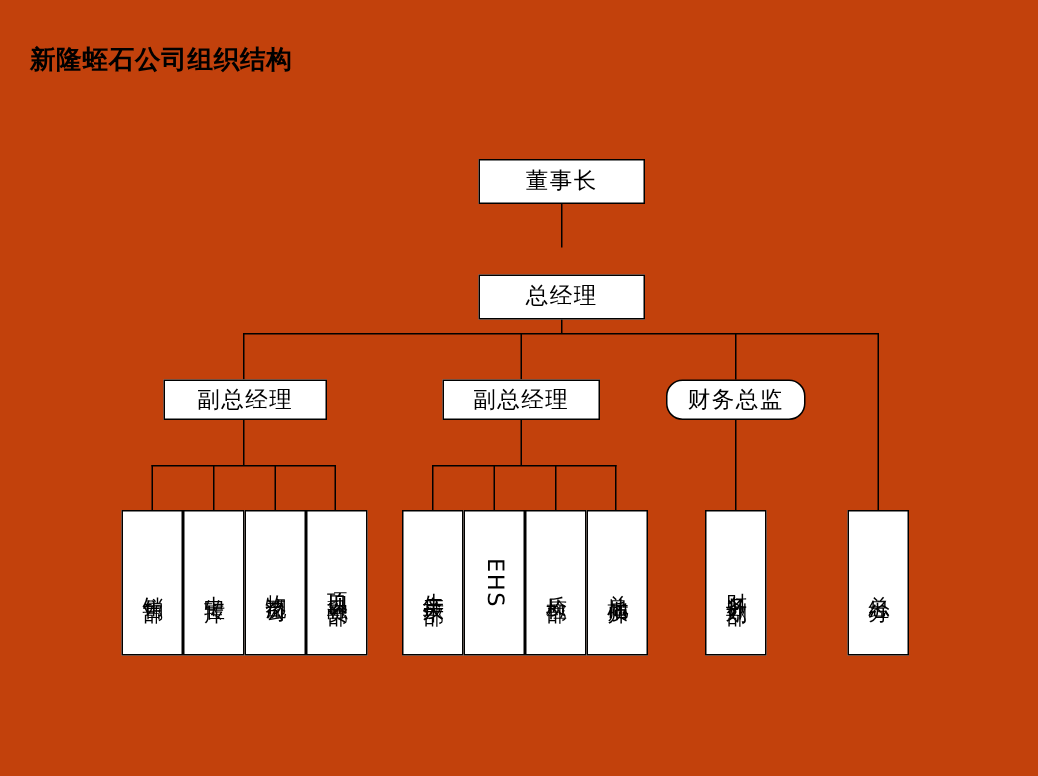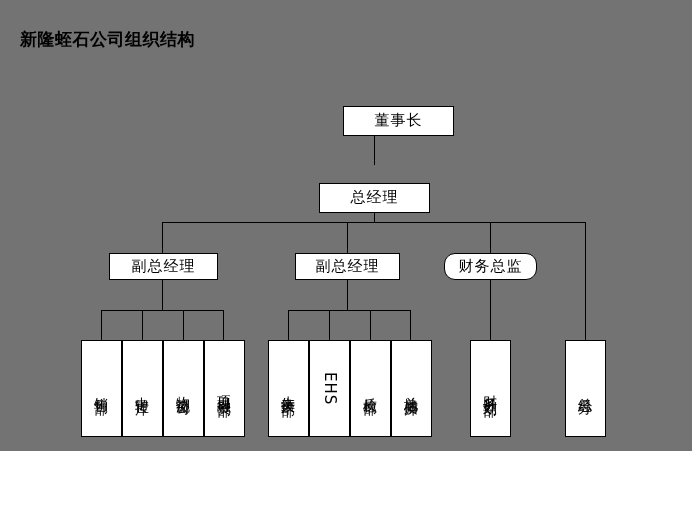--- a/index.html
+++ b/index.html
@@ -8,22 +8,22 @@
     padding: 0;
     background: #ffffff;
   }
   body {
     font-family: "DejaVu Sans", "Liberation Sans", sans-serif;
     color: #000000;
   }
   #canvas {
     position: relative;
     width: 692px;
-    height: 451px;
-    background: #737373;
+    height: 517px;
+    background: #c2410c;
     overflow: hidden;
   }
   .title {
     position: absolute;
     left: 20px;
     top: 28px;
     font-size: 17px;
     font-weight: bold;
     letter-spacing: 0.5px;
     color: #000000;
@@ -106,21 +106,21 @@
 
   <div class="ln v" style="left:347px; top:280px; height:30px;"></div>
   <div class="ln h" style="left:288px; top:310px; width:123px;"></div>
   <div class="ln v" style="left:288px; top:310px; height:30px;"></div>
   <div class="ln v" style="left:329px; top:310px; height:30px;"></div>
   <div class="ln v" style="left:370px; top:310px; height:30px;"></div>
   <div class="ln v" style="left:410px; top:310px; height:30px;"></div>
 
   <div class="ln v" style="left:490px; top:280px; height:60px;"></div>
 
-  <div class="node horiz" style="left:319px; top:106px; width:111px; height:30px;margin-left:24px;">
+  <div class="node horiz" style="left:319px; top:106px; width:111px; height:30px;">
     <span class="lbl">董事长</span>
   </div>
 
   <div class="node horiz" style="left:319px; top:165px; width:111px; height:30px;margin-top:18px;">
     <span class="lbl">总经理</span>
   </div>
 
   <div class="node horiz" style="left:109px; top:253px; width:109px; height:27px;">
     <span class="lbl">副总经理</span>
   </div>

